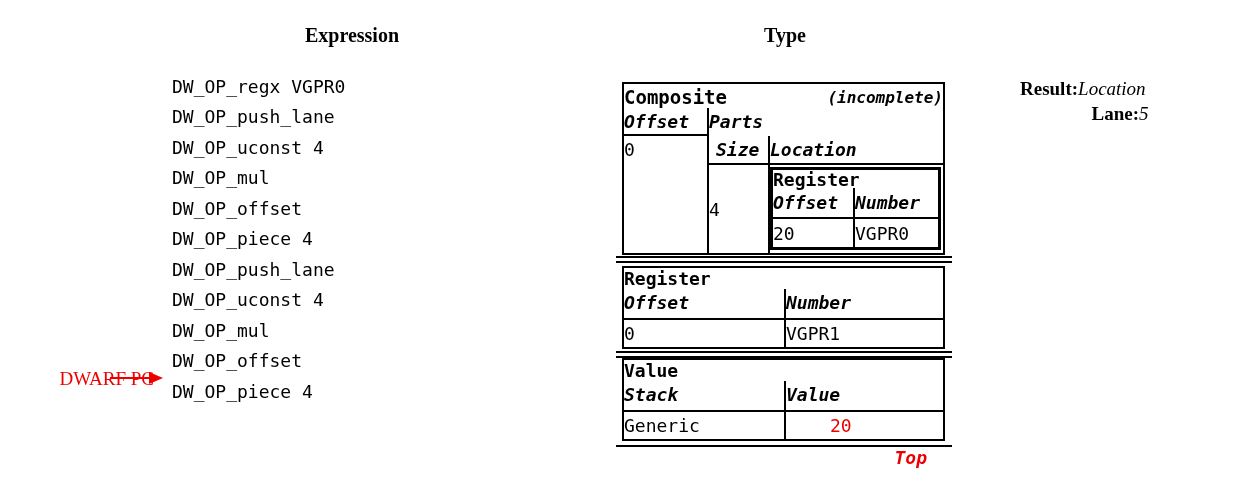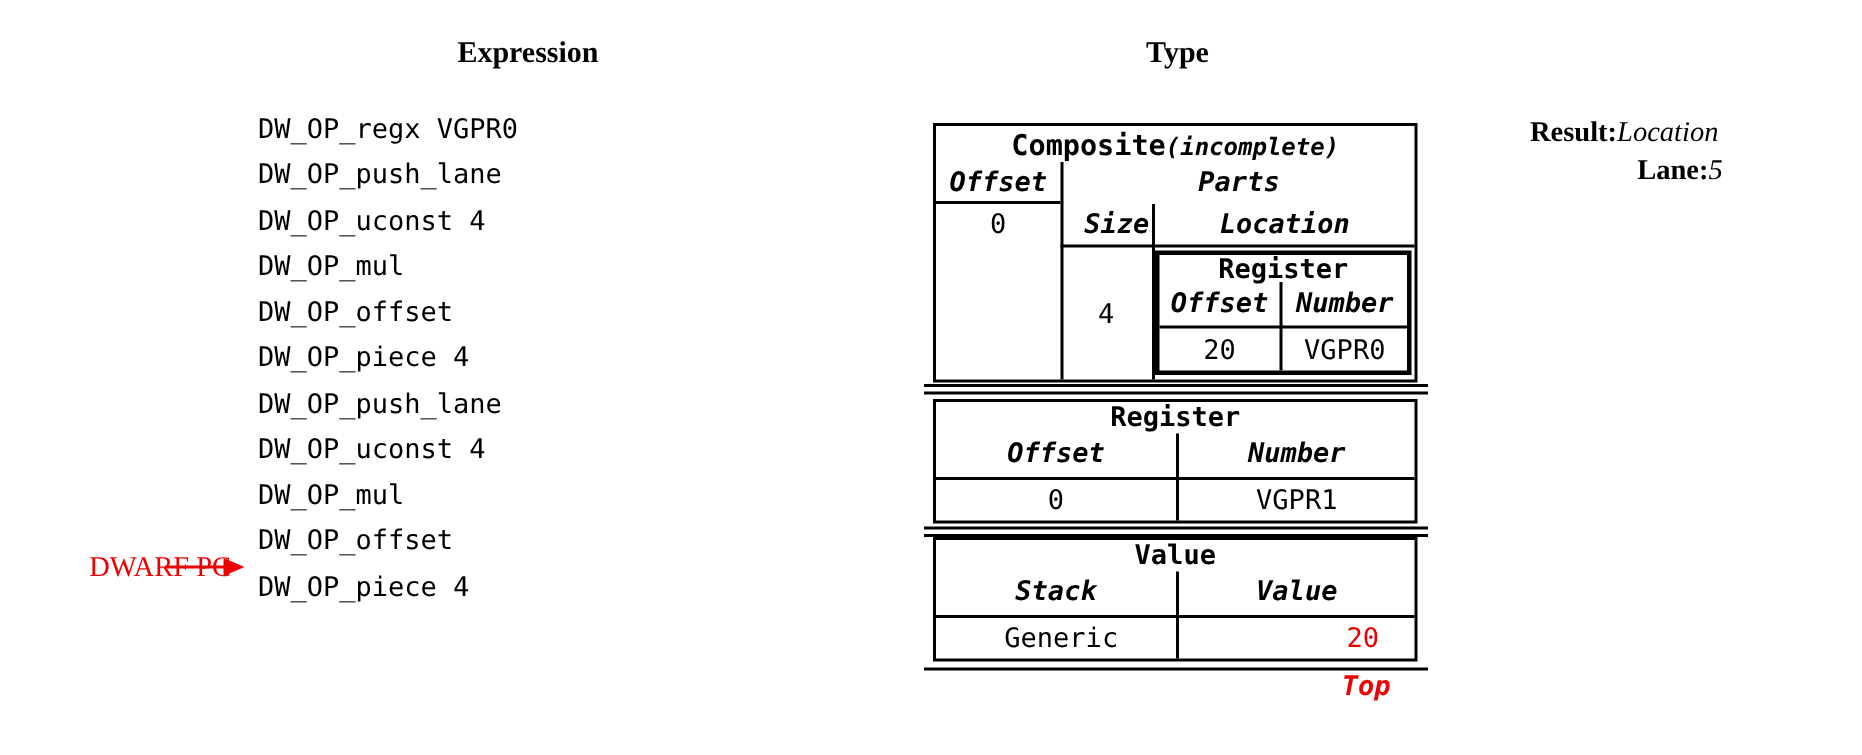--- a/index.html
+++ b/index.html
@@ -6,21 +6,21 @@
   .page{position:relative;width:1241px;height:503px;background:#fff;overflow:hidden;
         color:#000;font-family:"DejaVu Sans Mono",monospace;}
   .abs{position:absolute;}
   .serif{font-family:"Liberation Serif",serif;}
   .col-title{font-family:"Liberation Serif",serif;font-weight:bold;font-size:20px;
              text-align:center;width:200px;}
   .expr-item{height:30.5px;line-height:30.5px;font-size:18px;white-space:pre;}
   .red{color:#ee0000;margin-left:44px;}
   
   .stk-table{position:absolute;border:2px solid #000;box-sizing:border-box;background:#fff;}
-  .stk-table .cell{position:absolute;display:flex;align-items:center;justify-content:center;
+  .stk-table .cell{position:absolute;display:flex;align-items:center;justify-content:space-between;
                    font-size:18px;white-space:pre;}
   .t-title{font-weight:bold;font-size:19px;}
   .t-head{font-weight:bold;font-style:italic;font-size:18px;}
   .vline{position:absolute;width:2px;background:#000;}
   .hline{position:absolute;height:2px;background:#000;}
   .nested{position:absolute;border:3px solid #000;box-sizing:border-box;}
   .sep{position:absolute;left:616px;width:336px;height:7px;box-sizing:border-box;
        border-top:2px solid #000;border-bottom:2px solid #000;}
   .rule{position:absolute;left:616px;width:336px;height:2px;background:#000;}
 </style>

